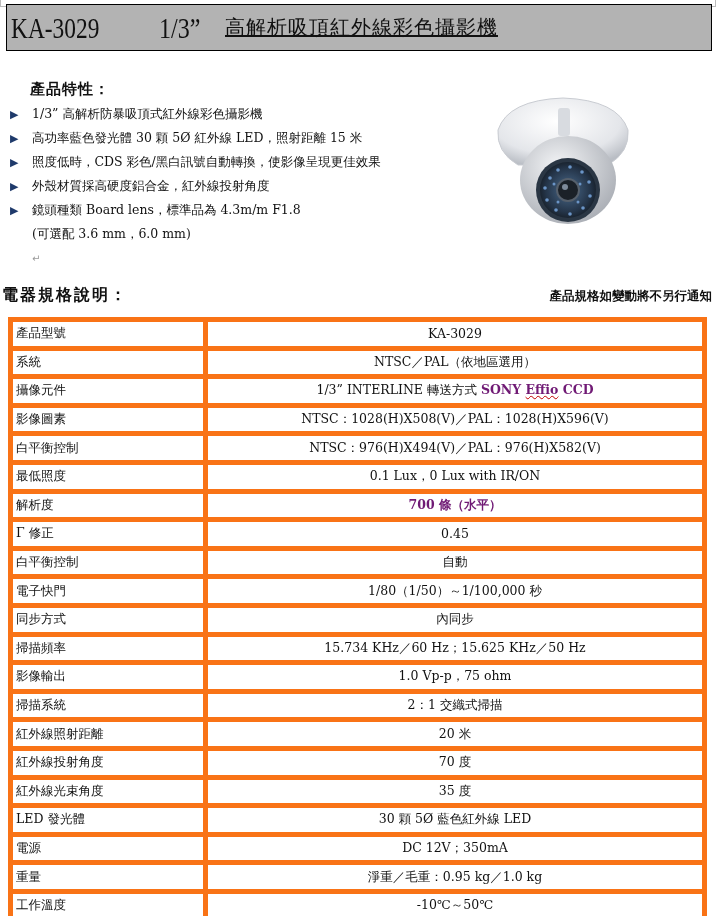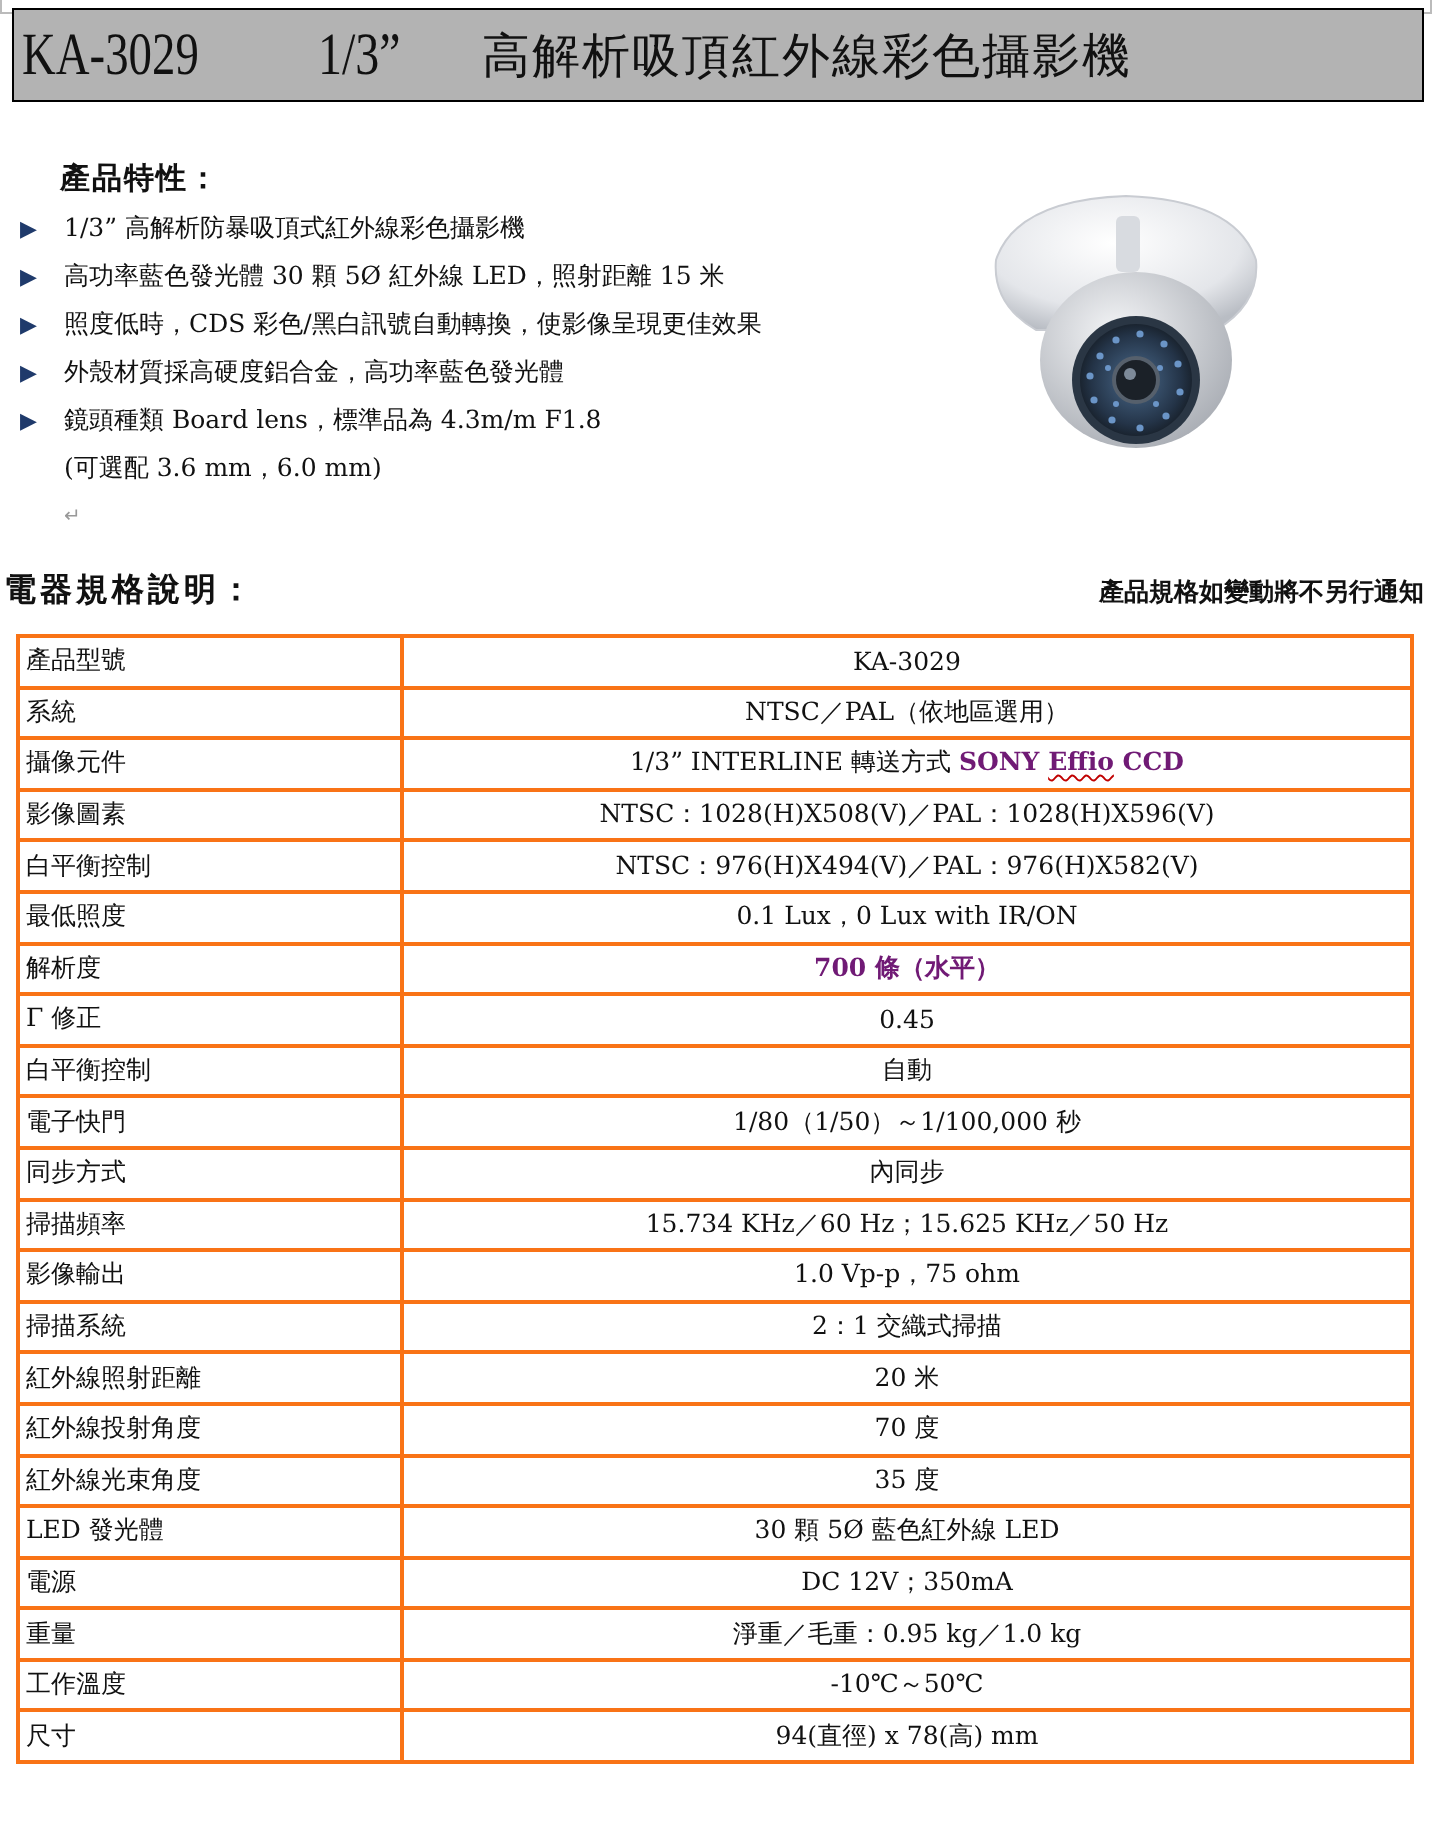--- a/index.html
+++ b/index.html
@@ -16,21 +16,21 @@
     position: absolute; left: 6px; top: 4px; width: 706px; height: 47px;
     background: #b3b3b3; border: 1px solid #000;
     display: flex; align-items: center; box-sizing: border-box;
     padding-left: 4px;
     font-family: "Liberation Serif", "DejaVu Serif", serif;
     font-size: 30px; color: #111; white-space: nowrap;
     transform-origin: left center;
   }
   .title-box .model { transform: scaleX(0.78); transform-origin: left center; display:inline-block; width: 118px; }
   .title-box .size { display:inline-block; margin-left: 30px; transform: scaleX(0.8); transform-origin: left center; width: 66px; }
-  .title-box .name { display:inline-block; margin-left: 16px; font-size: 24px; letter-spacing: 1px; }
+  .title-box .name { display:inline-block; font-size: 20px; letter-spacing: 1px; text-decoration: underline; }
   .para-mark { color: #999; font-size: 10px; font-family: "DejaVu Sans", sans-serif; }
   .features-heading {
     position: absolute; left: 10px; top: 80px;
     font-size: 15px; font-weight: bold; letter-spacing: 1px; margin-left: 20px;
   }
   .features {
     position: absolute; left: 10px; top: 102px; width: 460px;
     list-style: none; margin: 0; padding: 0;
     font-size: 12.5px;
   }
@@ -52,21 +52,21 @@
   .spec-note {
     position: absolute; right: 4px; top: 288px;
     font-size: 12.5px; font-weight: bold;
   }
   table.specs {
     position: absolute; left: 8px; top: 317px; width: 699px;
     border-collapse: collapse; table-layout: fixed;
     font-size: 12.5px;
   }
   table.specs td {
-    border: 2px solid #f97316; height: 23.6px; padding: 0 3px;
+    border: 5px solid #f97316; height: 23.6px; padding: 0 3px;
     white-space: nowrap; overflow: hidden;
   }
   table.specs td.label { width: 184px; text-align: left; }
   table.specs td.value { text-align: center; }
   .red { color: #701a75; font-weight: bold; }
   .squiggle { text-decoration: underline wavy #c00000; text-decoration-thickness: 1px; }
 </style>
 </head>
 <body>
 
@@ -89,21 +89,21 @@
   <li>
     <span class="bullet">▶</span>
     <span>高功率藍色發光體 30 顆 5Ø 紅外線 LED，照射距離 15 米</span>
   </li>
   <li>
     <span class="bullet">▶</span>
     <span>照度低時，CDS 彩色/黑白訊號自動轉換，使影像呈現更佳效果</span>
   </li>
   <li>
     <span class="bullet">▶</span>
-    <span>外殼材質採高硬度鋁合金，高功率藍色發光體</span>
+    <span>外殼材質採高硬度鋁合金，紅外線投射角度</span>
   </li>
   <li>
     <span class="bullet">▶</span>
     <span>鏡頭種類 Board lens，標準品為 4.3m/m F1.8</span>
   </li>
   <li class="sub">
     <span>(可選配 3.6 mm，6.0 mm)</span>
   </li>
   <li class="empty">
     <span class="para-mark">↵</span>

